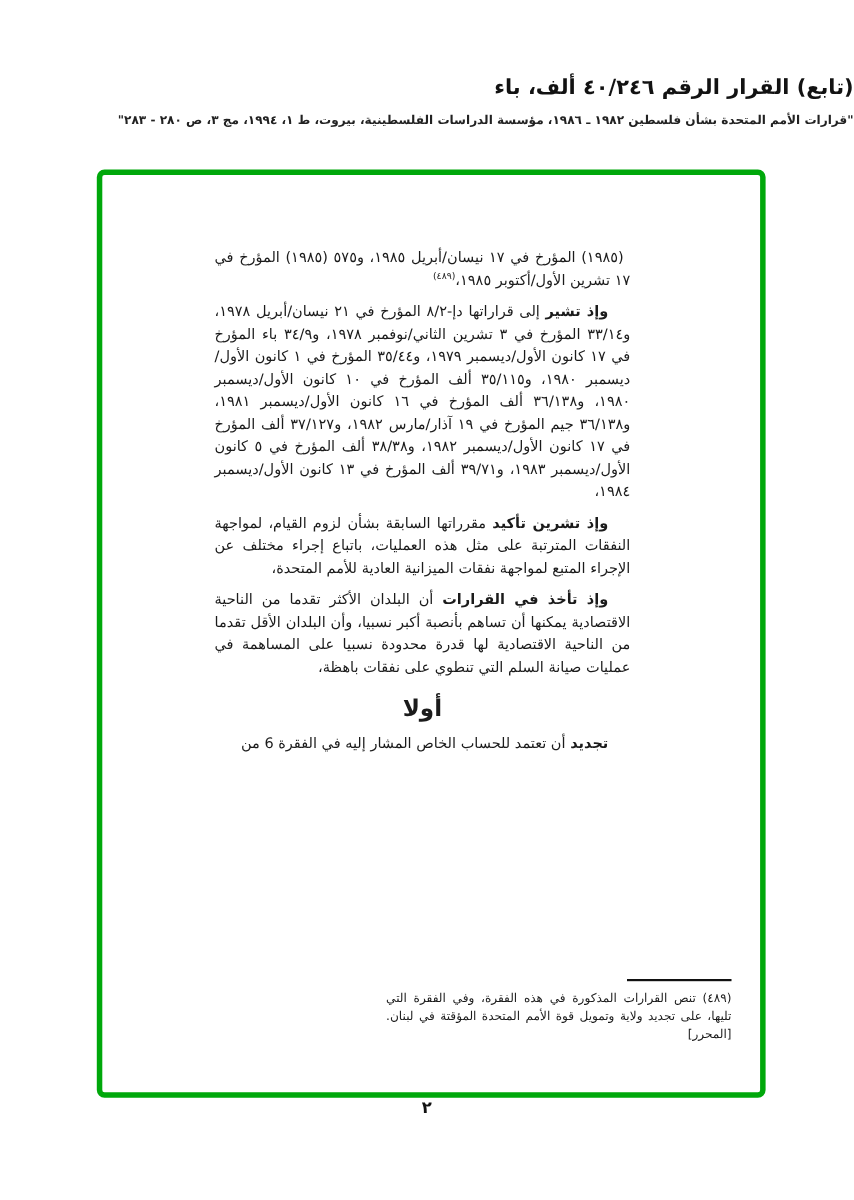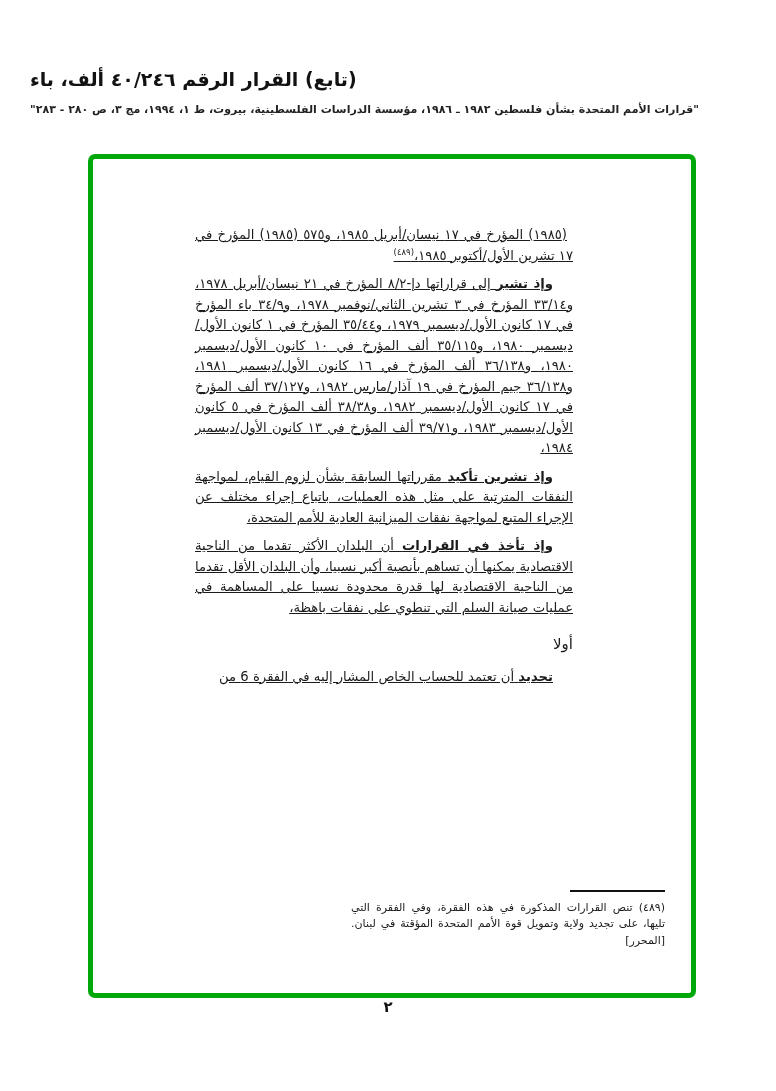--- a/index.html
+++ b/index.html
@@ -8,21 +8,21 @@
     background: #ffffff;
     font-family: "DejaVu Sans", sans-serif;
     direction: rtl;
     position: relative;
     overflow: hidden;
     color: #1c1c1c;
   }
   .page { position: absolute; inset: 0; }
 
   
-  .doc-header { position: absolute; top: 68px; left: 0; right: 0; text-align: left; padding-left: 30px; }
+  .doc-header { position: absolute; top: 68px; left: 0; right: 0; text-align: right; padding-left: 30px; }
   .doc-title {
     font-size: 19px; font-weight: bold; color: #121212;
     margin: 0; letter-spacing: 0.5px;
   }
   .doc-source {
     margin-top: 13px; font-size: 11px; font-weight: bold; color: #222222;
   }
 
   
   .green-box {
@@ -37,31 +37,31 @@
   
   .text-column {
     position: absolute;
     top: 66px; right: 118px;
     width: 378px;
     font-size: 13.2px;
     line-height: 20.5px;
     text-align: justify;
     color: #1b1b1b;
   }
-  .para { margin: 0 0 8px 0; text-indent: 20px; text-decoration: underline; }
+  .para { margin: 0 0 8px 0; text-indent: 20px; }
   .para-first { text-indent: 6px; }
   .lead { font-weight: bold; }
   .fn-ref {
     font-size: 8.5px;
     vertical-align: super;
     line-height: 0;
   }
   .section-heading {
-    font-size: 15px; font-weight: normal;
-    text-indent: 0;
+    font-size: 21px; font-weight: bold;
+    text-align: center; text-indent: 0;
     margin: 16px 0 12px 0;
   }
 
   
   .footnote-block {
     position: absolute;
     right: 26px; bottom: 44px;
     width: 314px;
     font-size: 11px;
     line-height: 16.5px;

